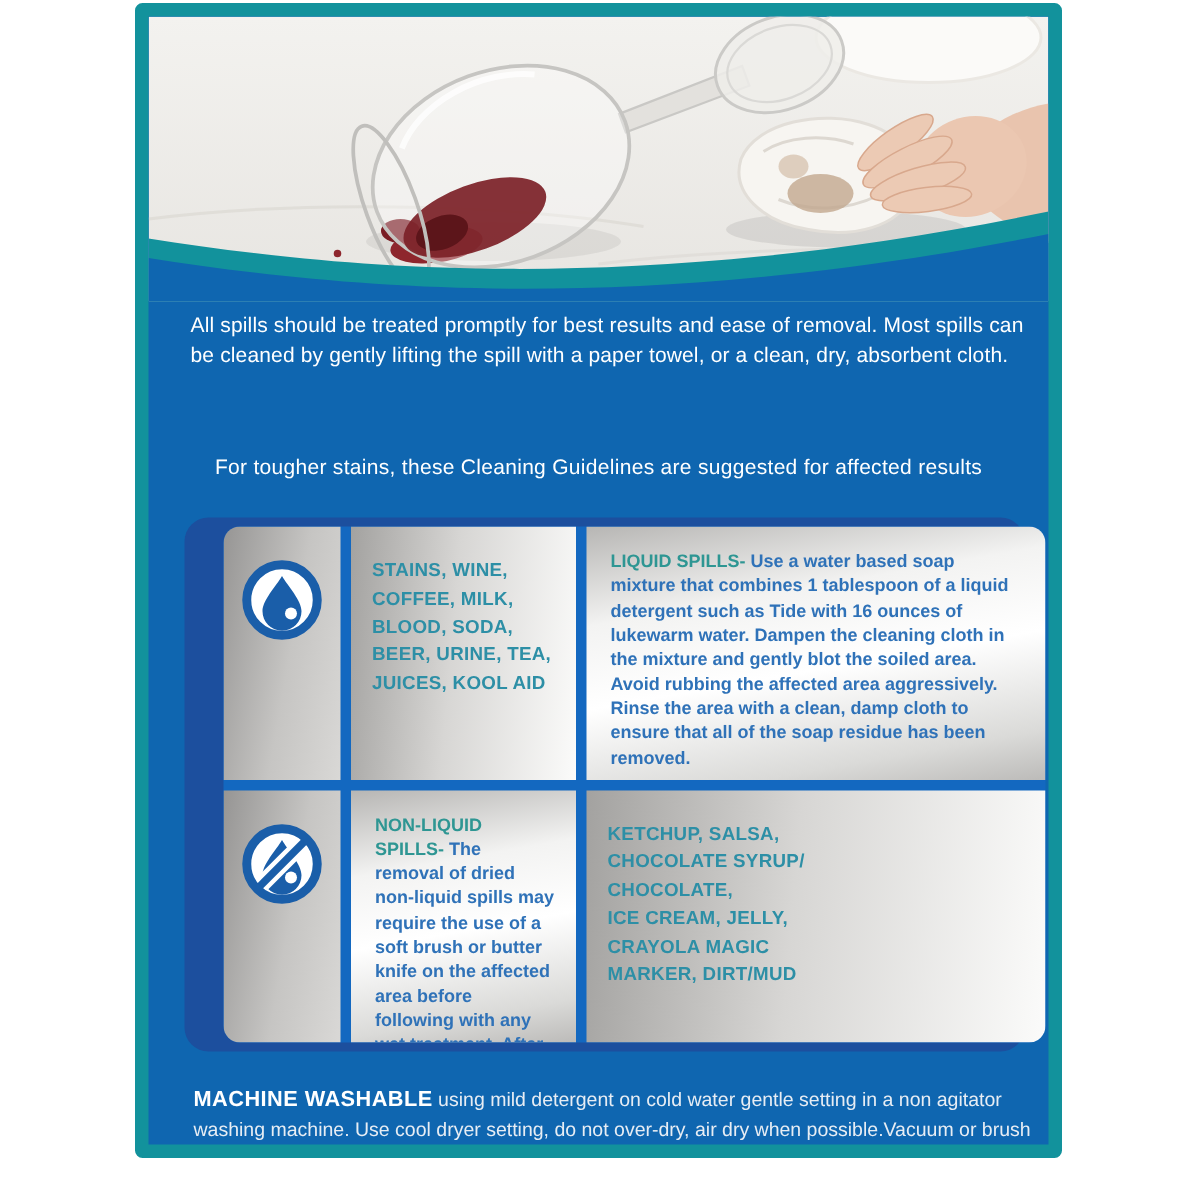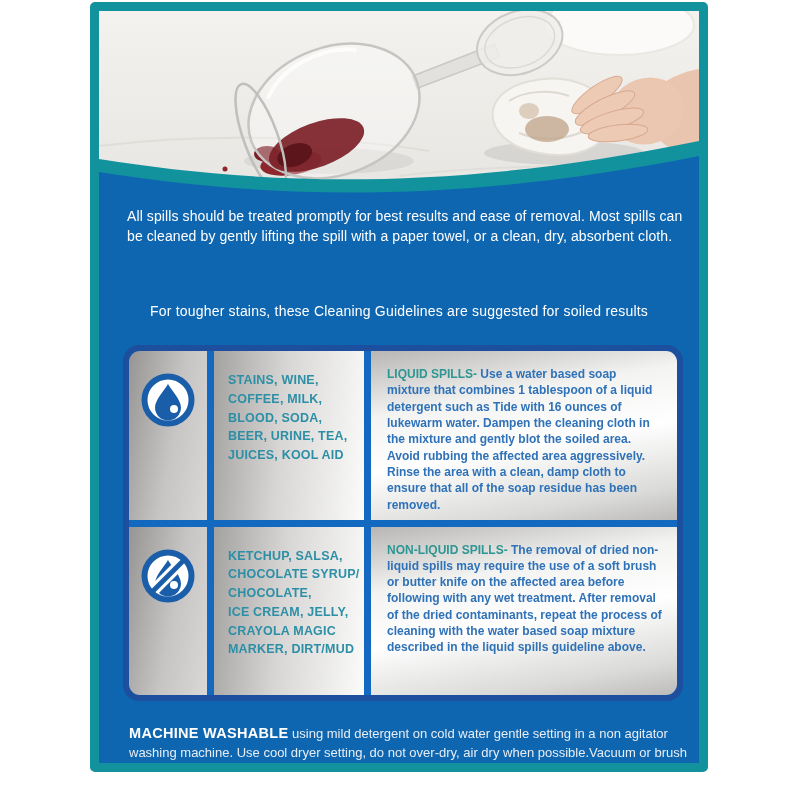--- a/index.html
+++ b/index.html
@@ -25,21 +25,21 @@
 
   .care-table {
     position:absolute; top:334px; left:24px; width:560px; height:356px;
     background:#1c4f9e; border-radius:16px; padding:6px;
   }
   .care-grid {
     display:grid; width:100%; height:100%;
     grid-template-columns:78px 150px 1fr;
     grid-template-rows:1fr 1fr;
     gap:7px; background:#1368c0;
-    border-radius:11px; overflow:hidden;
+    border-radius:11px; overflow:hidden;margin-left:20px;
   }
   .cell { min-width:0; min-height:0; }
   .cell-icon {
     background:linear-gradient(100deg,#969594 0%,#c6c5c3 55%,#d9d8d6 100%);
     display:flex; justify-content:center; padding-top:22px;
   }
   .cell-keywords {
     background:linear-gradient(95deg,#a3a2a0 0%,#d7d6d4 45%,#fbfbfa 100%);
     padding:20px 4px 0 14px;
     color:#2d8fa6; font-size:12.5px; font-weight:bold; line-height:1.5;
@@ -122,21 +122,21 @@
 
       <g>
         <path d="M0,148 C140,170 330,186 600,130 L600,190 L0,190 Z" fill="#12929c"></path>
         <path d="M0,161 C140,183 330,199 600,145 L600,190 L0,190 Z" fill="#0f66b0"></path>
       </g>
     </g>
   </svg>
 
   <p class="intro">All spills should be treated promptly for best results and ease of removal.  Most spills can be cleaned by gently lifting the spill with a paper towel, or a clean, dry, absorbent cloth.</p>
 
-  <p class="guidelines-heading">For tougher stains, these Cleaning Guidelines are suggested for soiled results</p>
+  <p class="guidelines-heading">For tougher stains, these Cleaning Guidelines are suggested for affected results</p>
 
   <div class="care-table">
     <div class="care-grid">
 
       <div class="cell cell-icon">
         <svg class="drop-icon" width="54" height="54" viewBox="0 0 54 54" xmlns="http://www.w3.org/2000/svg">
           <circle cx="27" cy="27" r="23.5" fill="#ffffff"></circle>
           <path d="M27 11 C23 18 14 27 14 34.5 A13 13 0 0 0 40 34.5 C40 27 31 18 27 11 Z" fill="#1a5ea9"></path>
           <circle cx="33" cy="36" r="4" fill="#ffffff"></circle>
           <circle cx="27" cy="27" r="23.5" fill="none" stroke="#1a5ea9" stroke-width="6"></circle>
@@ -161,29 +161,29 @@
           <circle cx="27" cy="27" r="23.5" fill="#ffffff"></circle>
           <path d="M27 11 C23 18 14 27 14 34.5 A13 13 0 0 0 40 34.5 C40 27 31 18 27 11 Z" fill="#1a5ea9"></path>
           <circle cx="33" cy="36" r="4" fill="#ffffff"></circle>
           <g clip-path="url(#noDropClip)">
             <line x1="8" y1="46" x2="46" y2="8" stroke="#ffffff" stroke-width="11"></line>
             <line x1="8" y1="46" x2="46" y2="8" stroke="#1a5ea9" stroke-width="5"></line>
           </g>
           <circle cx="27" cy="27" r="23.5" fill="none" stroke="#1a5ea9" stroke-width="6"></circle>
         </svg>
       </div>
+      <div class="cell cell-guideline">
+        <span class="gl-head">NON-LIQUID SPILLS-</span><span> The removal of dried non-liquid spills may require the use of a soft brush or butter knife on the affected area before following with any wet treatment. After removal of the dried contaminants, repeat the process of cleaning with the water based soap mixture described in the liquid spills guideline above.</span>
+      </div>
       <div class="cell cell-keywords">KETCHUP,  SALSA,
 CHOCOLATE SYRUP/
 CHOCOLATE,
 ICE CREAM,  JELLY,
 CRAYOLA MAGIC
 MARKER,  DIRT/MUD</div>
-      <div class="cell cell-guideline">
-        <span class="gl-head">NON-LIQUID SPILLS-</span><span> The removal of dried non-liquid spills may require the use of a soft brush or butter knife on the affected area before following with any wet treatment. After removal of the dried contaminants, repeat the process of cleaning with the water based soap mixture described in the liquid spills guideline above.</span>
-      </div>
 
     </div>
   </div>
 
   <p class="footer-note">
     <strong>MACHINE WASHABLE</strong><span> using mild detergent on cold water gentle setting in a non agitator washing machine. Use cool dryer setting, do not over-dry, air dry when possible.Vacuum or brush regularly to prevent overall soiling and feather shedding.</span>
   </p>
 
 </div>
 

